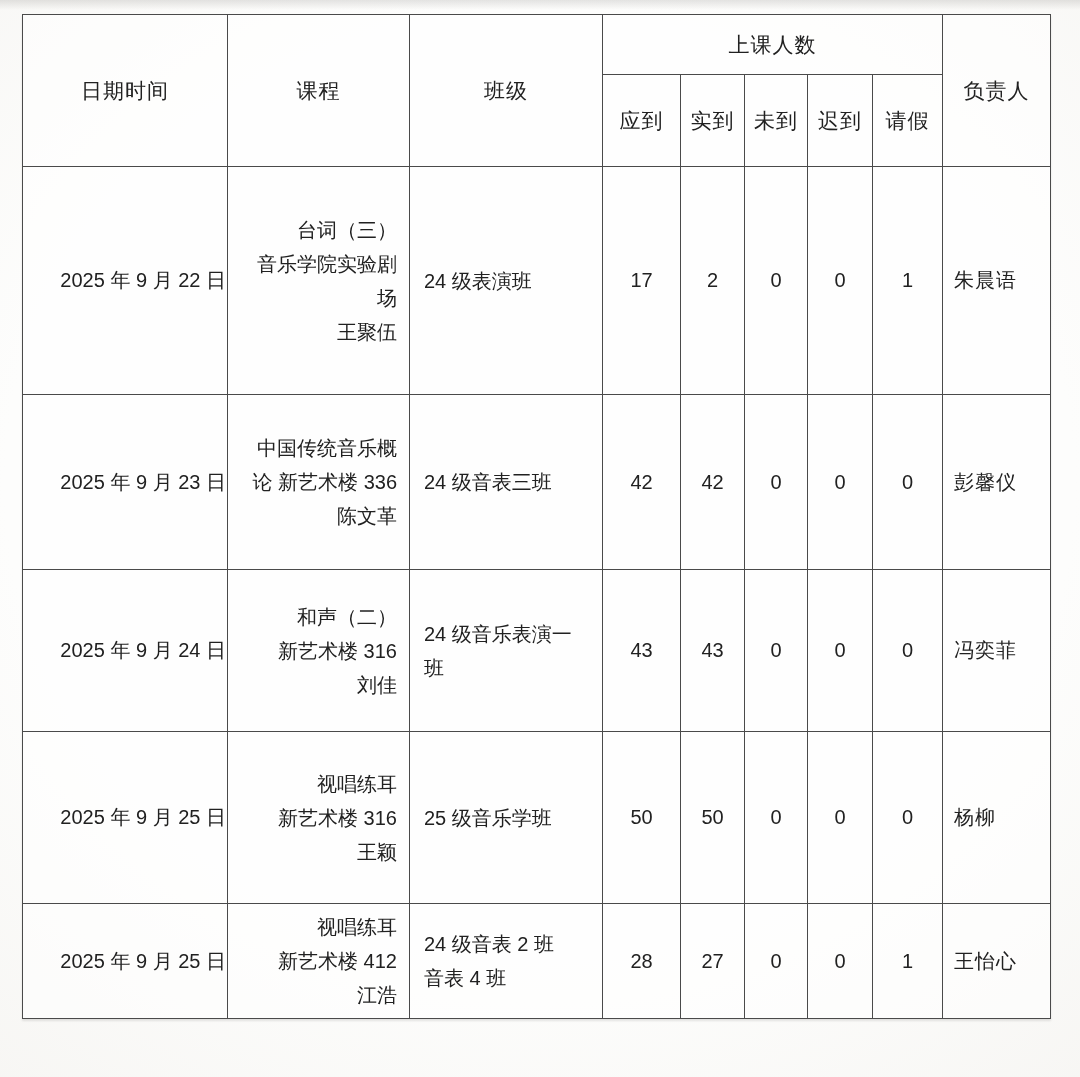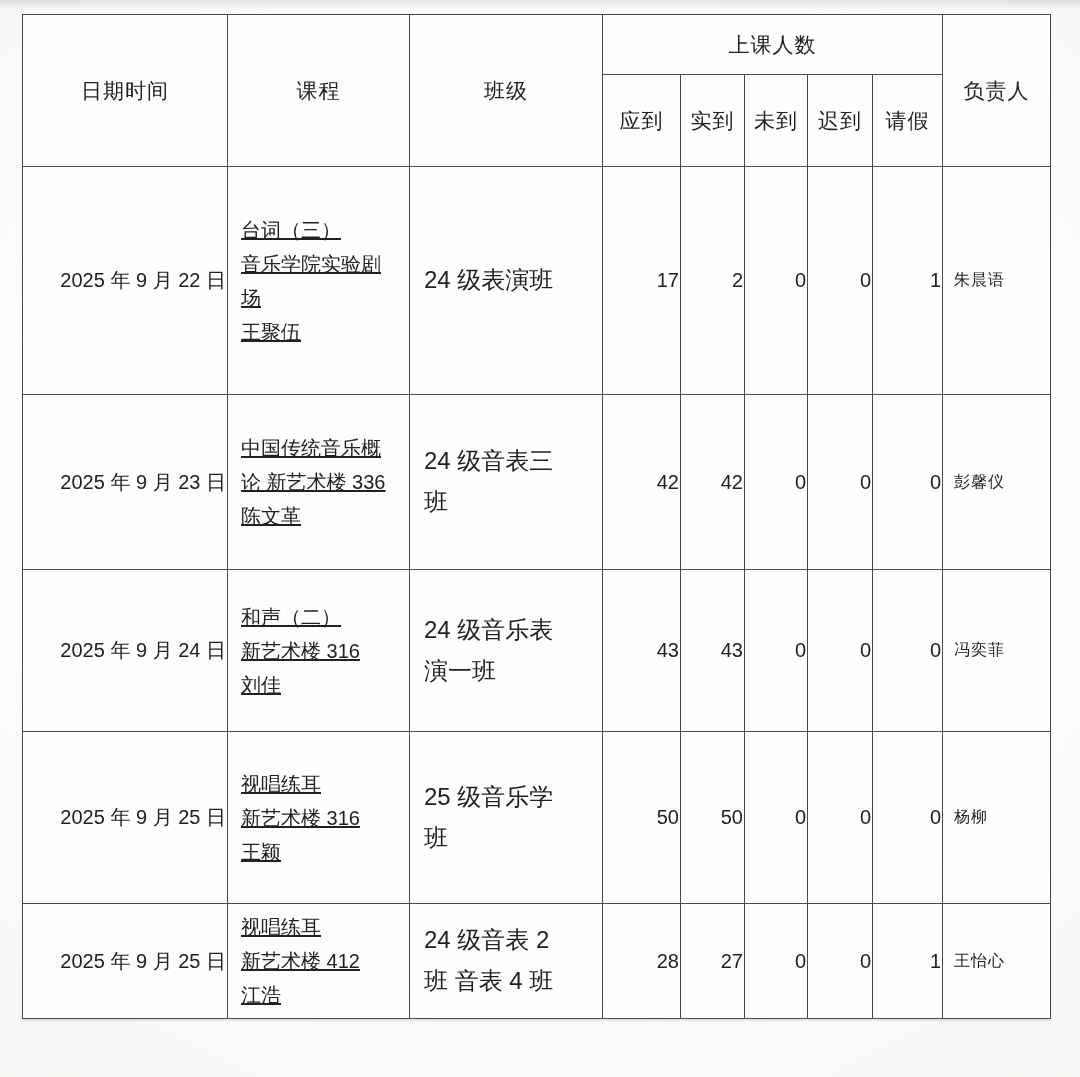--- a/index.html
+++ b/index.html
@@ -49,42 +49,41 @@
     letter-spacing: 1px;
   }
   tr.hrow-top { height: 60px; }
   tr.hrow-sub { height: 92px; }
   td.c-date {
     text-align: right;
     font-size: 20px;
     white-space: nowrap;
   }
   td.c-course {
-    text-align: left;
+    text-align: right;
     font-size: 20px;
-    padding: 6px 20px 6px 13px;
+    padding: 6px 12px 6px 13px;
     line-height: 1.7;
     white-space: pre-line;
     overflow-wrap: break-word;
-    text-decoration: underline;
   }
   td.c-class {
     text-align: left;
-    font-size: 24px;
+    font-size: 20px;
     padding: 6px 29px 6px 14px;
     line-height: 1.7;
     overflow-wrap: break-word;
   }
   td.c-num {
-    text-align: right;
+    text-align: center;
     font-size: 20px;
   }
   td.c-person {
     text-align: left;
-    font-size: 16px;
+    font-size: 20px;
     padding-left: 11px;
     letter-spacing: 1px;
   }
 </style>
 </head>
 <body>
 
 <div class="page">
   <div class="photo-edge"></div>
 

